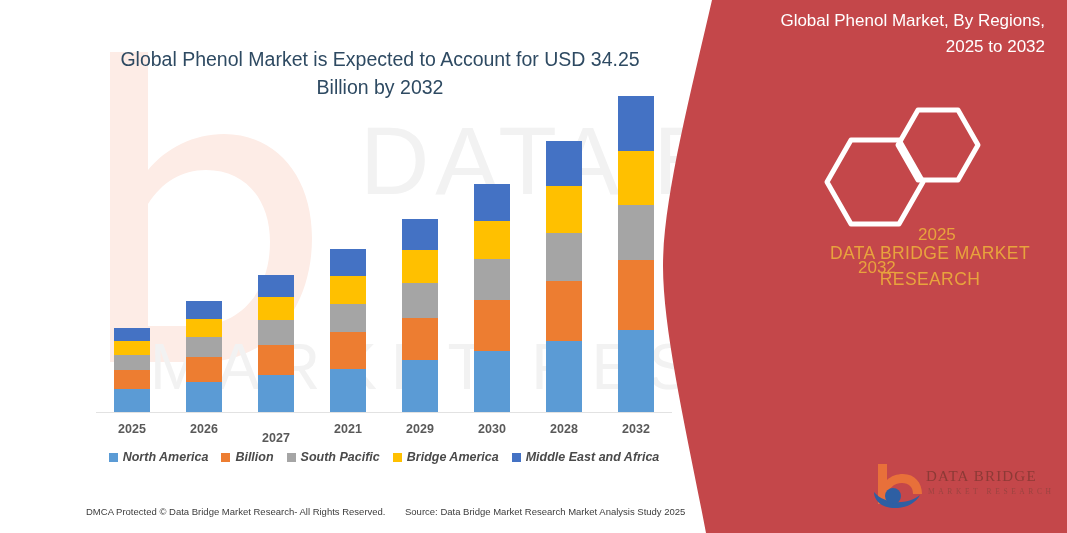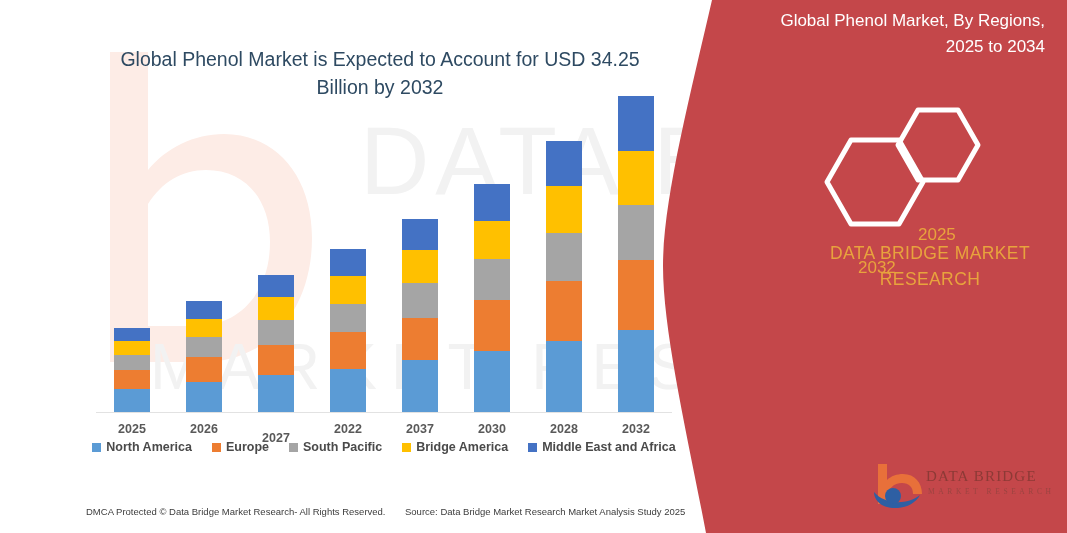--- a/index.html
+++ b/index.html
@@ -54,23 +54,24 @@
     position:absolute; left:96px; top:422px; width:576px; height:24px; z-index:5;
   }
   .xtick {
     position:absolute; width:70px; text-align:center;
     font-size:12.5px; font-weight:bold; color:#595959;
     font-family:"Liberation Sans", sans-serif;
   }
 
   
   #legend {
-    position:absolute; left:96px; top:438px; width:576px; height:18px;
-    display:flex; align-items:center; justify-content:center; gap:20px;
+    position:absolute; left:96px; top:448px; width:576px; height:18px;
+    display:flex; align-items:center; justify-content:center; gap:13px;
     z-index:5;
+    font-style:italic;
   }
   .legend-item { display:flex; align-items:center; gap:5px; }
   .legend-swatch { width:9px; height:9px; display:block; }
   .legend-label {
     font-size:12.5px; font-weight:bold; color:#4a4a4a; white-space:nowrap;
     font-family:"Liberation Sans", sans-serif;
   }
 
   
   #footer {
@@ -190,35 +191,35 @@
         <span class="seg" title="South America 2032: 5.8" style="background: rgb(255, 192, 0); height: 53.6818px;"></span>
         <span class="seg" title="Middle East and Africa 2032: 5.95" style="background: rgb(68, 114, 196); height: 55.0701px;"></span>
       </div>
     </div>
   <div class="baseline"></div>
 
   <div id="xaxis">
       <div class="xtick" style="left: 1px;">2025</div>
       <div class="xtick" style="left: 73px;">2026</div>
       <div class="xtick" style="left: 145px; margin-top: 9px;">2027</div>
-      <div class="xtick" style="left: 217px;">2022</div>
-      <div class="xtick" style="left: 289px;">2037</div>
+      <div class="xtick" style="left: 217px;">2021</div>
+      <div class="xtick" style="left: 289px;">2029</div>
       <div class="xtick" style="left: 361px;">2030</div>
       <div class="xtick" style="left: 433px;">2028</div>
       <div class="xtick" style="left: 505px;">2032</div>
     </div>
 
   <div id="legend">
       <div class="legend-item">
         <span class="legend-swatch" style="background: rgb(91, 155, 213);"></span>
         <span class="legend-label">North America</span>
       </div>
       <div class="legend-item">
         <span class="legend-swatch" style="background: rgb(237, 125, 49);"></span>
-        <span class="legend-label">Europe</span>
+        <span class="legend-label">Billion</span>
       </div>
       <div class="legend-item">
         <span class="legend-swatch" style="background: rgb(165, 165, 165);"></span>
         <span class="legend-label">South Pacific</span>
       </div>
       <div class="legend-item">
         <span class="legend-swatch" style="background: rgb(255, 192, 0);"></span>
         <span class="legend-label">Bridge America</span>
       </div>
       <div class="legend-item">
@@ -231,21 +232,21 @@
     <div class="foot-txt foot-left">DMCA Protected © Data Bridge Market Research-  All Rights Reserved.</div>
     <div class="foot-txt foot-right">Source: Data Bridge Market Research  Market Analysis Study 2025</div>
   </div>
 
   <div id="redpanel">
     <svg width="1067" height="533" viewBox="0 0 1067 533" aria-hidden="true">
       <path id="panelShape" d="M712,0 C690,96 663,200 663,266 C663,332 688,438 706,533 L1067,533 L1067,0 Z" fill="#C4474A"></path>
     </svg>
   </div>
 
-  <div class="panel-title">Global Phenol Market, By Regions, 2025 to 2034</div>
+  <div class="panel-title">Global Phenol Market, By Regions, 2025 to 2032</div>
 
   <div class="hexwrap">
     <svg width="250" height="130" viewBox="0 0 250 130" aria-hidden="true">
       <polygon points="103,10 143,10 163,45 143,80 103,80 83,45" fill="none" stroke="#ffffff" stroke-width="5" stroke-linejoin="round"></polygon>
       <polygon points="36,40 84,40 108,82 84,124 36,124 12,82" fill="none" stroke="#ffffff" stroke-width="5" stroke-linejoin="round"></polygon>
     </svg>
     <div class="hex-label hex-2032">2032</div>
     <div class="hex-label hex-2025">2025</div>
   </div>
 

